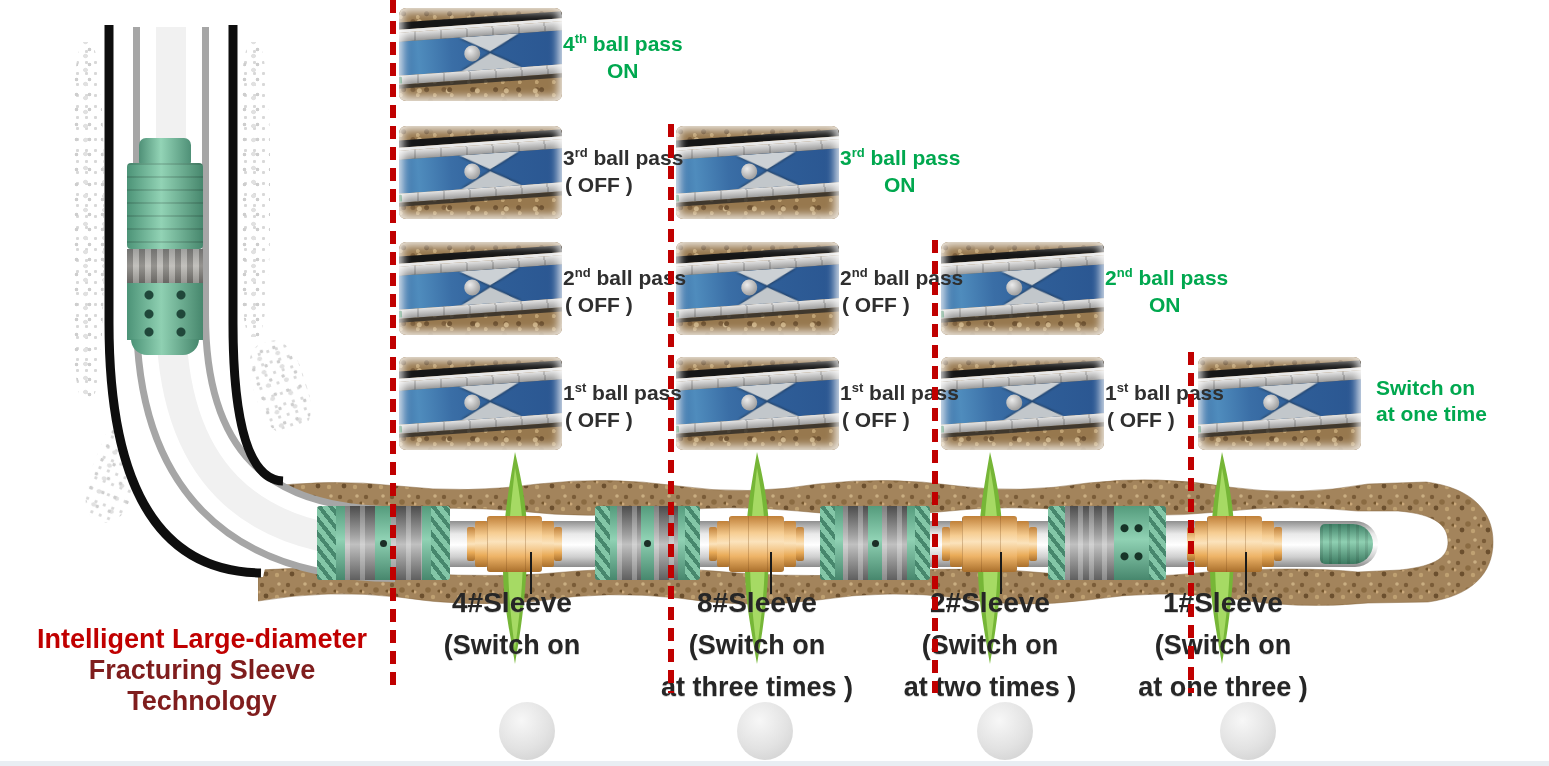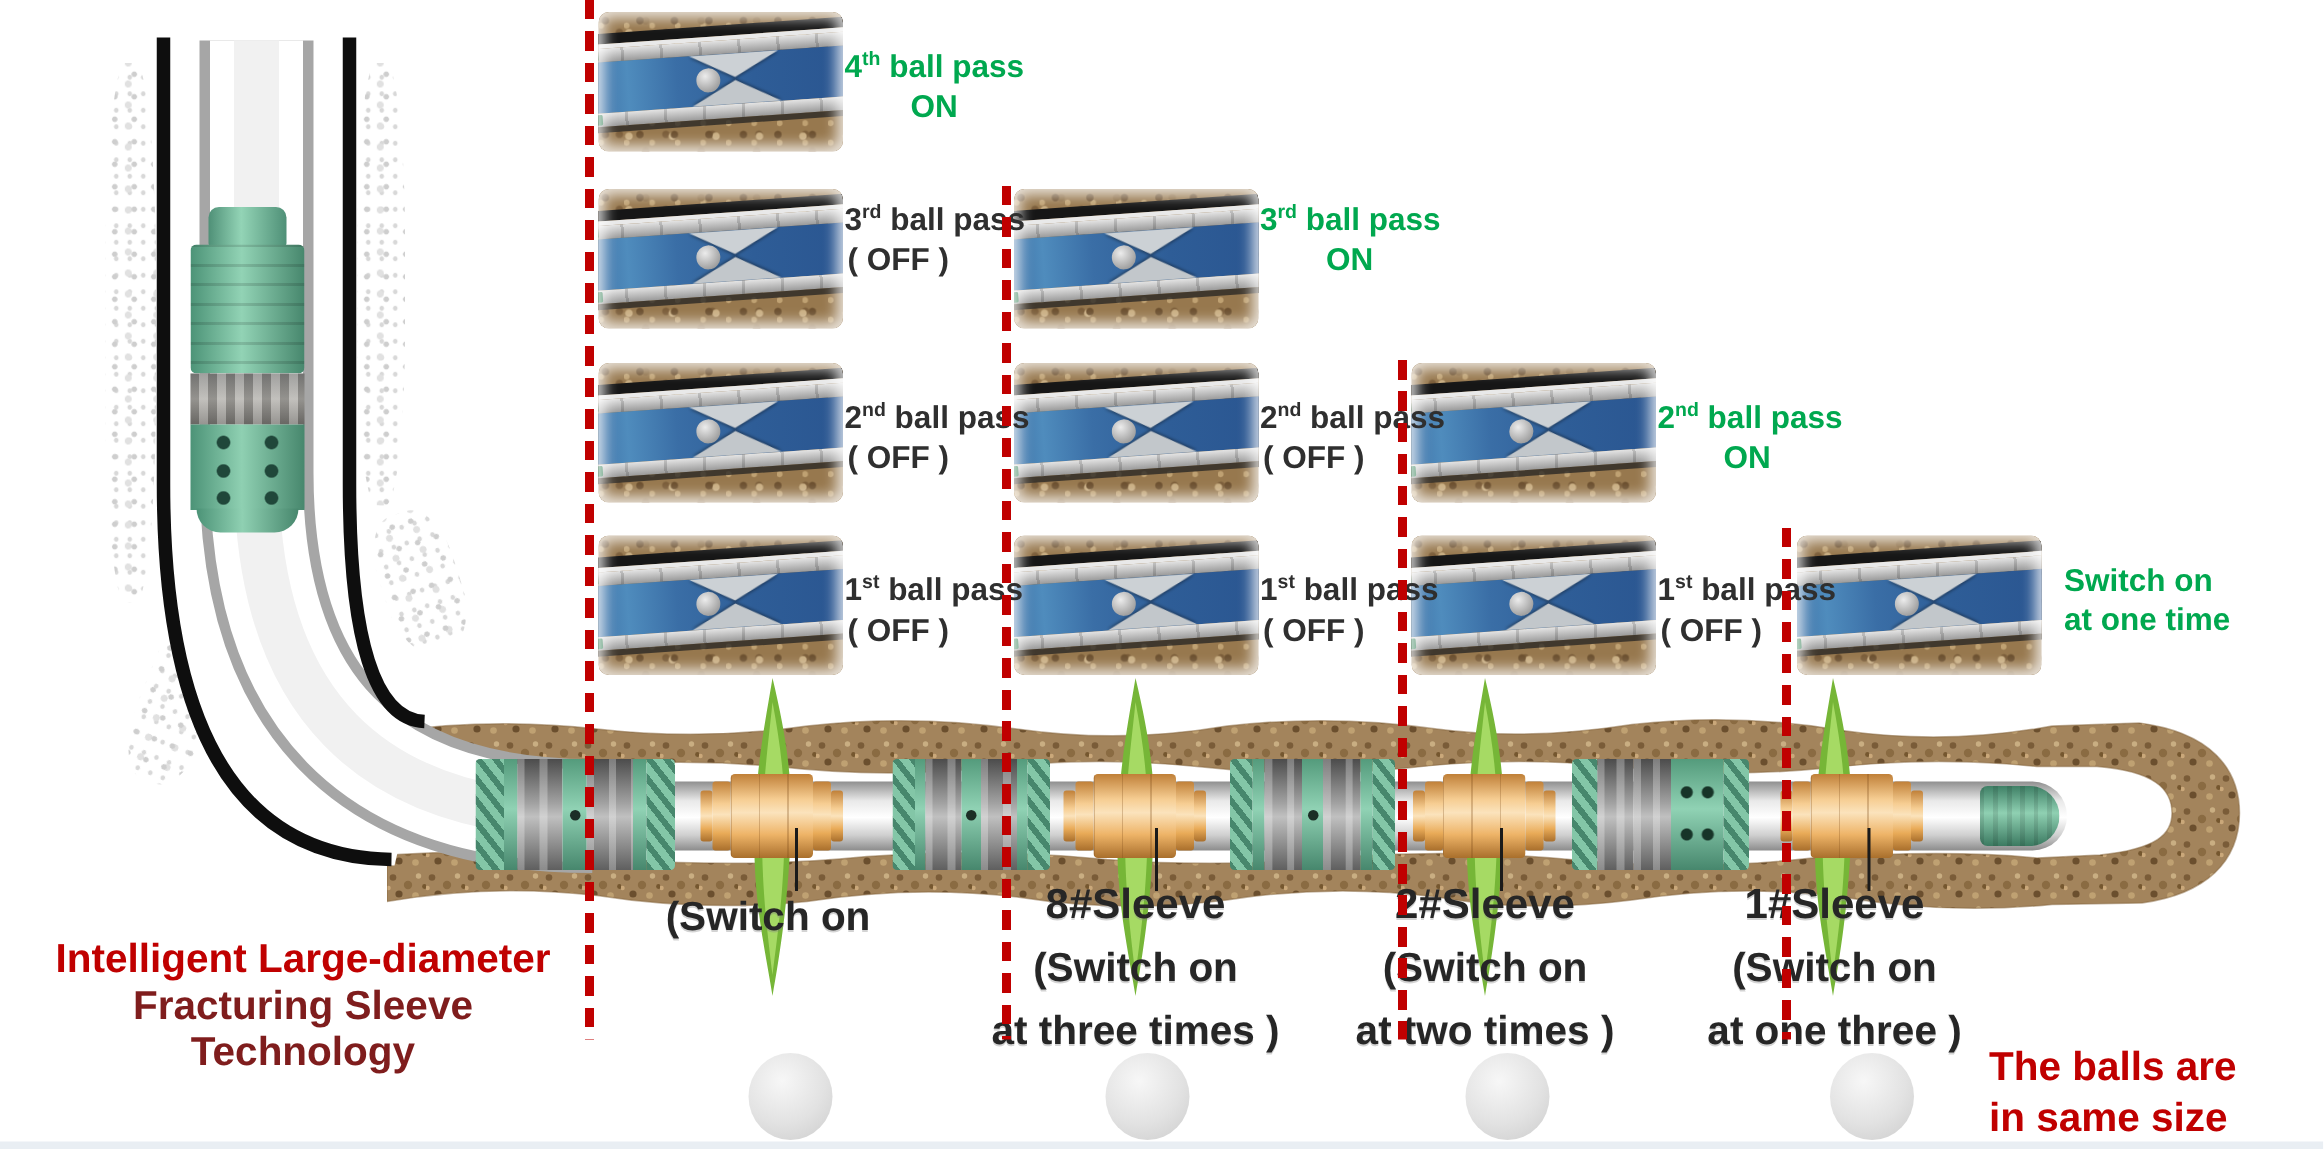--- a/index.html
+++ b/index.html
@@ -121,21 +121,21 @@
   .c1{left:399px}.c2{left:676px}.c3{left:941px}.c4{left:1198px}
   .r1{top:8px}.r2{top:126px}.r3{top:242px}.r4{top:357px}
   
   .plabel{position:absolute;z-index:8;width:175px;color:var(--dark);font-weight:bold;}
   .plabel .l1{font-size:21px;line-height:26px;white-space:nowrap;padding-left:12px;}
   .plabel .l1 sup{font-size:13px;text-align:right;}
   .plabel .l2{font-size:21px;line-height:27px;padding-left:14px;white-space:nowrap;}
   .plabel .l2.on{padding-left:56px;}
   .plabel.green{color:var(--green);}
   .lb-c1{left:551px}.lb-c2{left:828px}.lb-c3{left:1093px}.lb-c4{left:1364px}
-  .lb-r1{top:26px}.lb-r2{top:128px}.lb-r3{top:260px}.lb-r4{top:375px}
+  .lb-r1{top:26px}.lb-r2{top:140px}.lb-r3{top:260px}.lb-r4{top:375px}
   
   .conn{position:absolute;top:552px;width:2px;height:42px;background:#1a1a1a;z-index:7;}
   .slabel{position:absolute;top:586px;transform:translateX(-50%);text-align:center;width:270px;z-index:8;}
   .sname{font-size:28px;font-weight:bold;color:#262626;line-height:34px;text-shadow:0 1px 0 rgba(130,130,130,.35);}
   .snote{font-size:27px;font-weight:bold;color:#262626;line-height:34px;margin-top:8px;text-shadow:0 1px 0 rgba(130,130,130,.35);}
   
   #title{position:absolute;left:28px;top:624px;width:348px;text-align:center;z-index:8;}
   #title .t1{color:var(--red);font-size:27px;font-weight:bold;line-height:31px;}
   #title .t2{color:#7f1d1d;font-size:27px;font-weight:bold;line-height:31px;}
   #bnote{position:absolute;left:1326px;top:694px;font-size:27px;font-weight:bold;color:var(--red);line-height:34px;z-index:8;}
@@ -467,20 +467,21 @@
     <div class="l1">Switch on</div>
     <div class="l1">at one time</div>
   </div>
 
   <div class="conn" style="left:530px;"></div>
   <div class="conn" style="left:770px;"></div>
   <div class="conn" style="left:1000px;"></div>
   <div class="conn" style="left:1245px;"></div>
 
   <div class="slabel" style="left:512px;">
+    <div class="sname">4#Sleeve</div>
     <div class="snote">(Switch on</div>
   </div>
   <div class="slabel" style="left:757px;">
     <div class="sname">8#Sleeve</div>
     <div class="snote">(Switch on</div>
     <div class="snote">at three times )</div>
   </div>
   <div class="slabel" style="left:990px;">
     <div class="sname">2#Sleeve</div>
     <div class="snote">(Switch on</div>
@@ -500,19 +501,15 @@
   <div class="dash" style="left:390px;top:0;height:693px;"></div>
   <div class="dash" style="left:668px;top:124px;height:569px;"></div>
   <div class="dash" style="left:932px;top:240px;height:453px;"></div>
   <div class="dash" style="left:1188px;top:352px;height:341px;"></div>
 
   <div id="title">
     <div class="t1">Intelligent Large-diameter</div>
     <div class="t2">Fracturing Sleeve Technology</div>
   </div>
 
-  <div id="bnote">
-    <div>The balls are</div>
-    <div>in same size</div>
-  </div>
 
   <div id="bottomstrip"></div>
 </div>
 
 </body></html>

